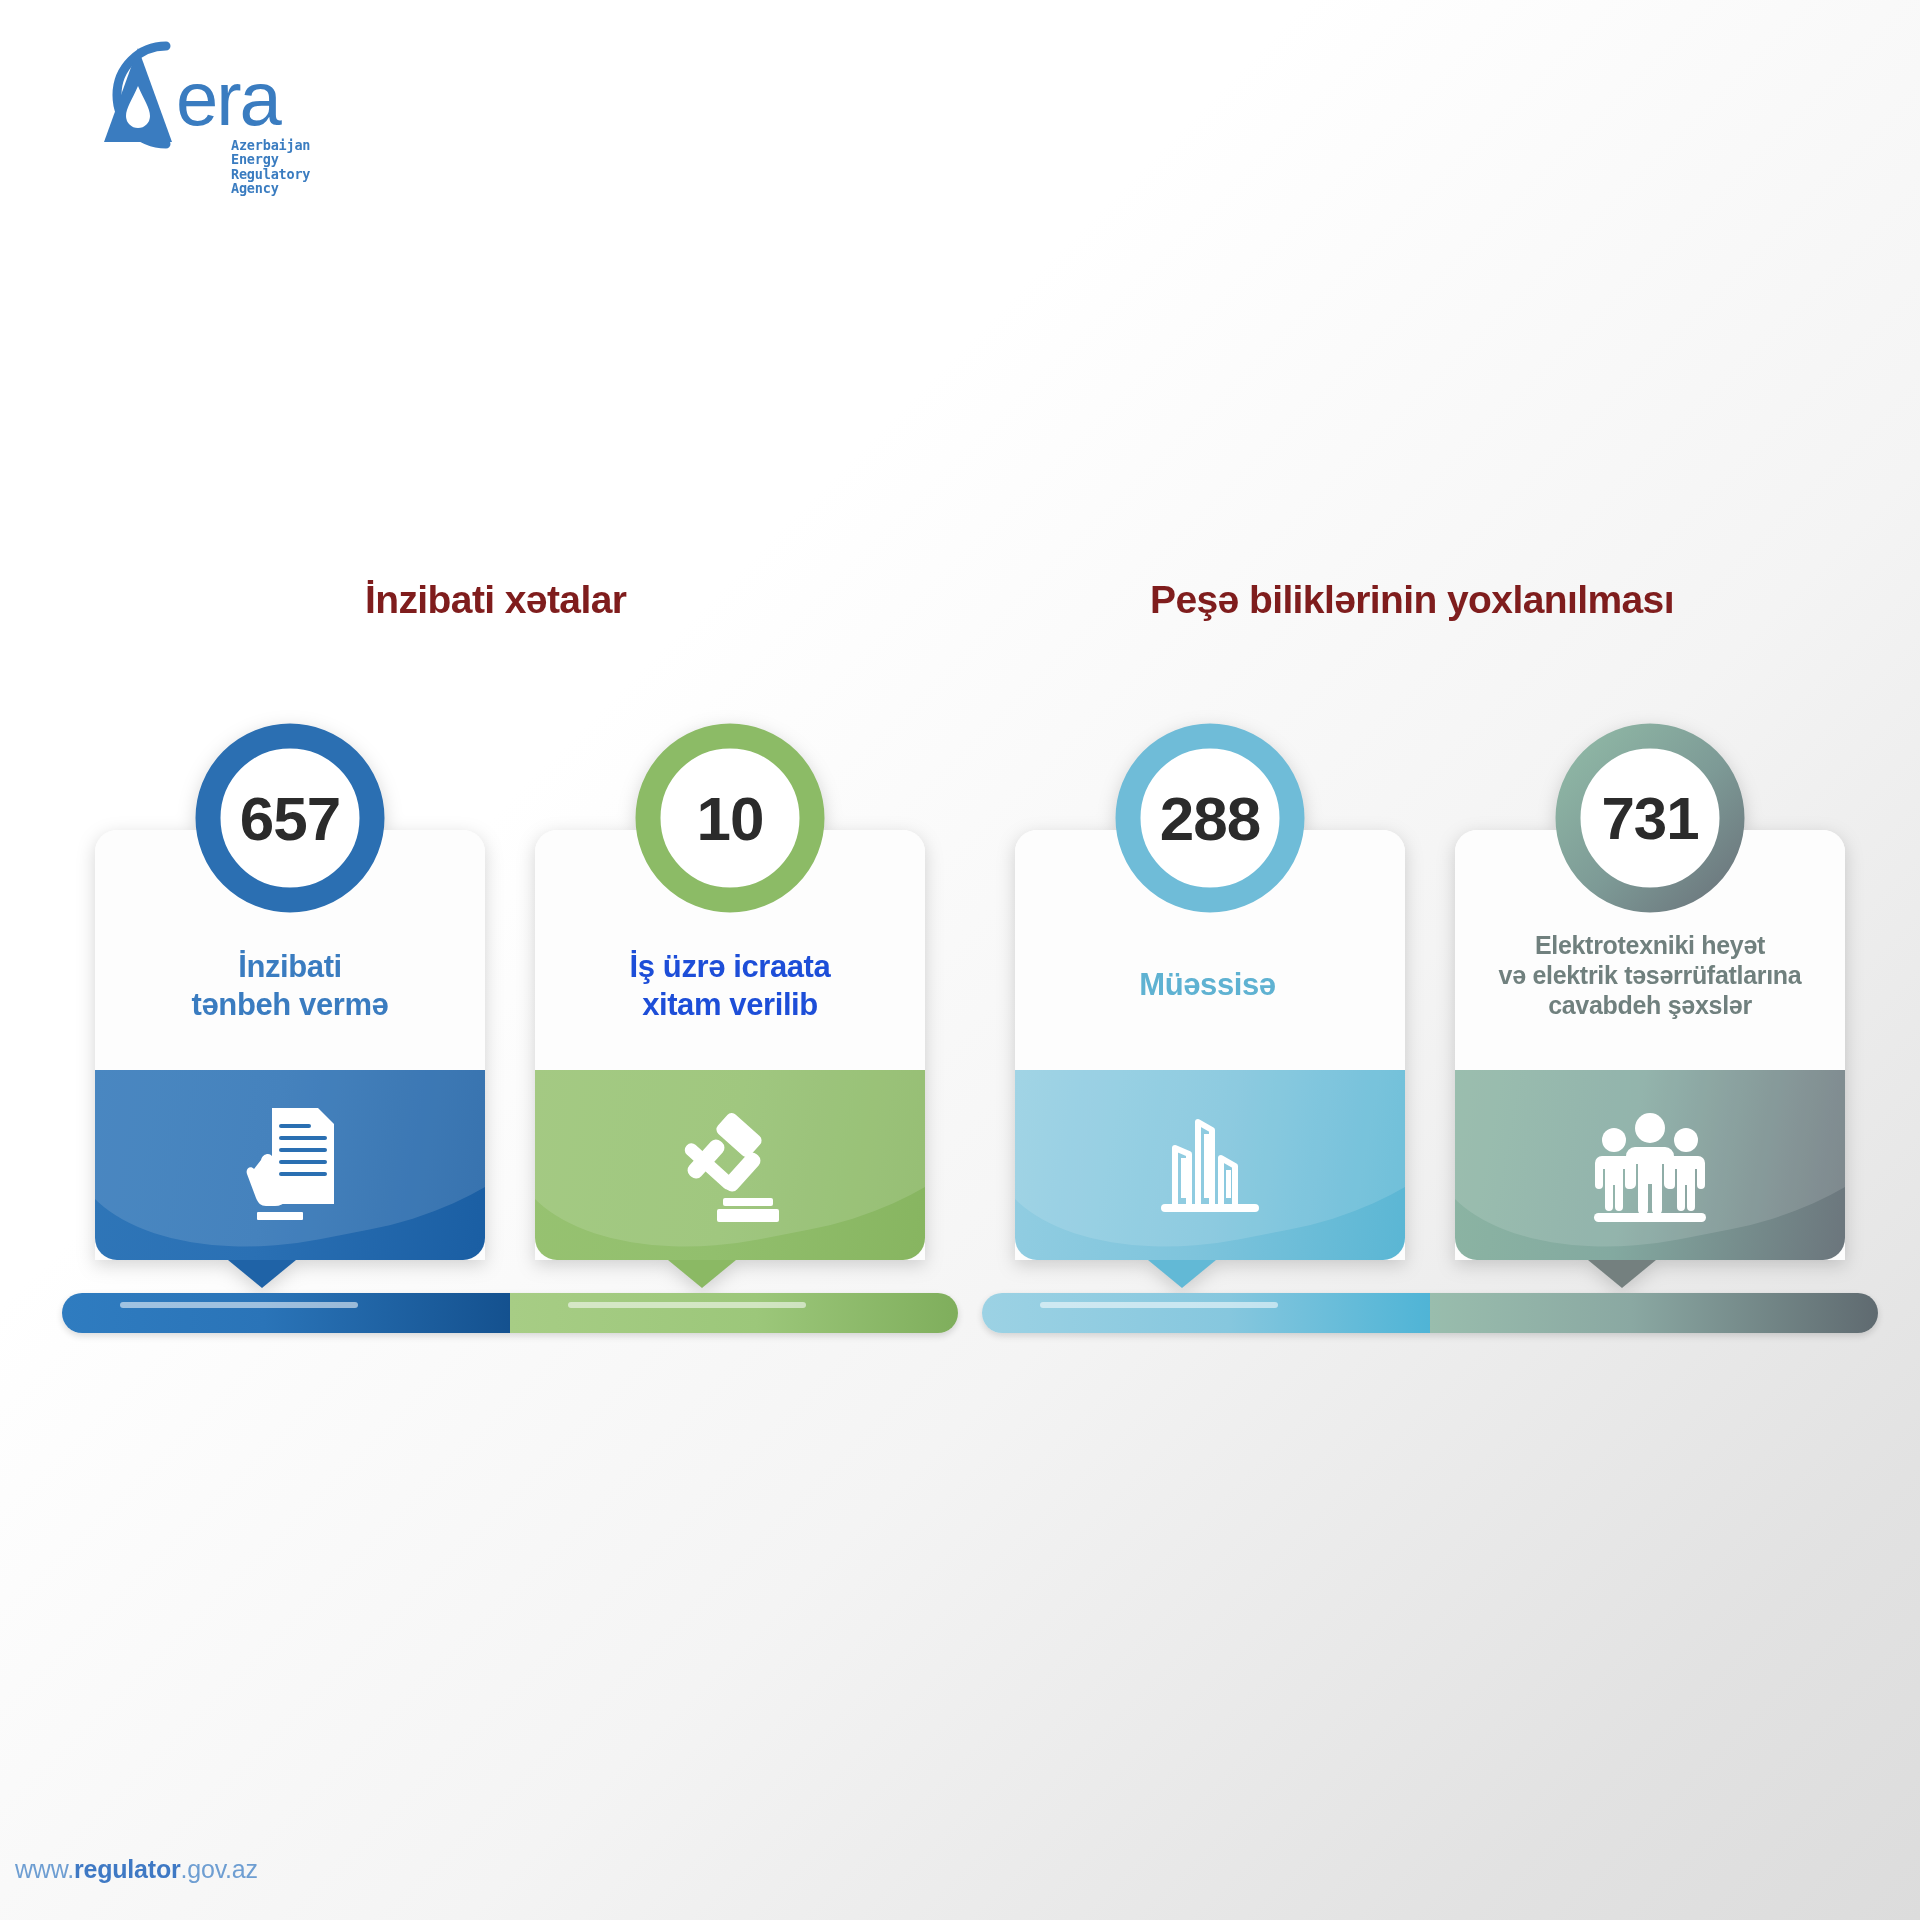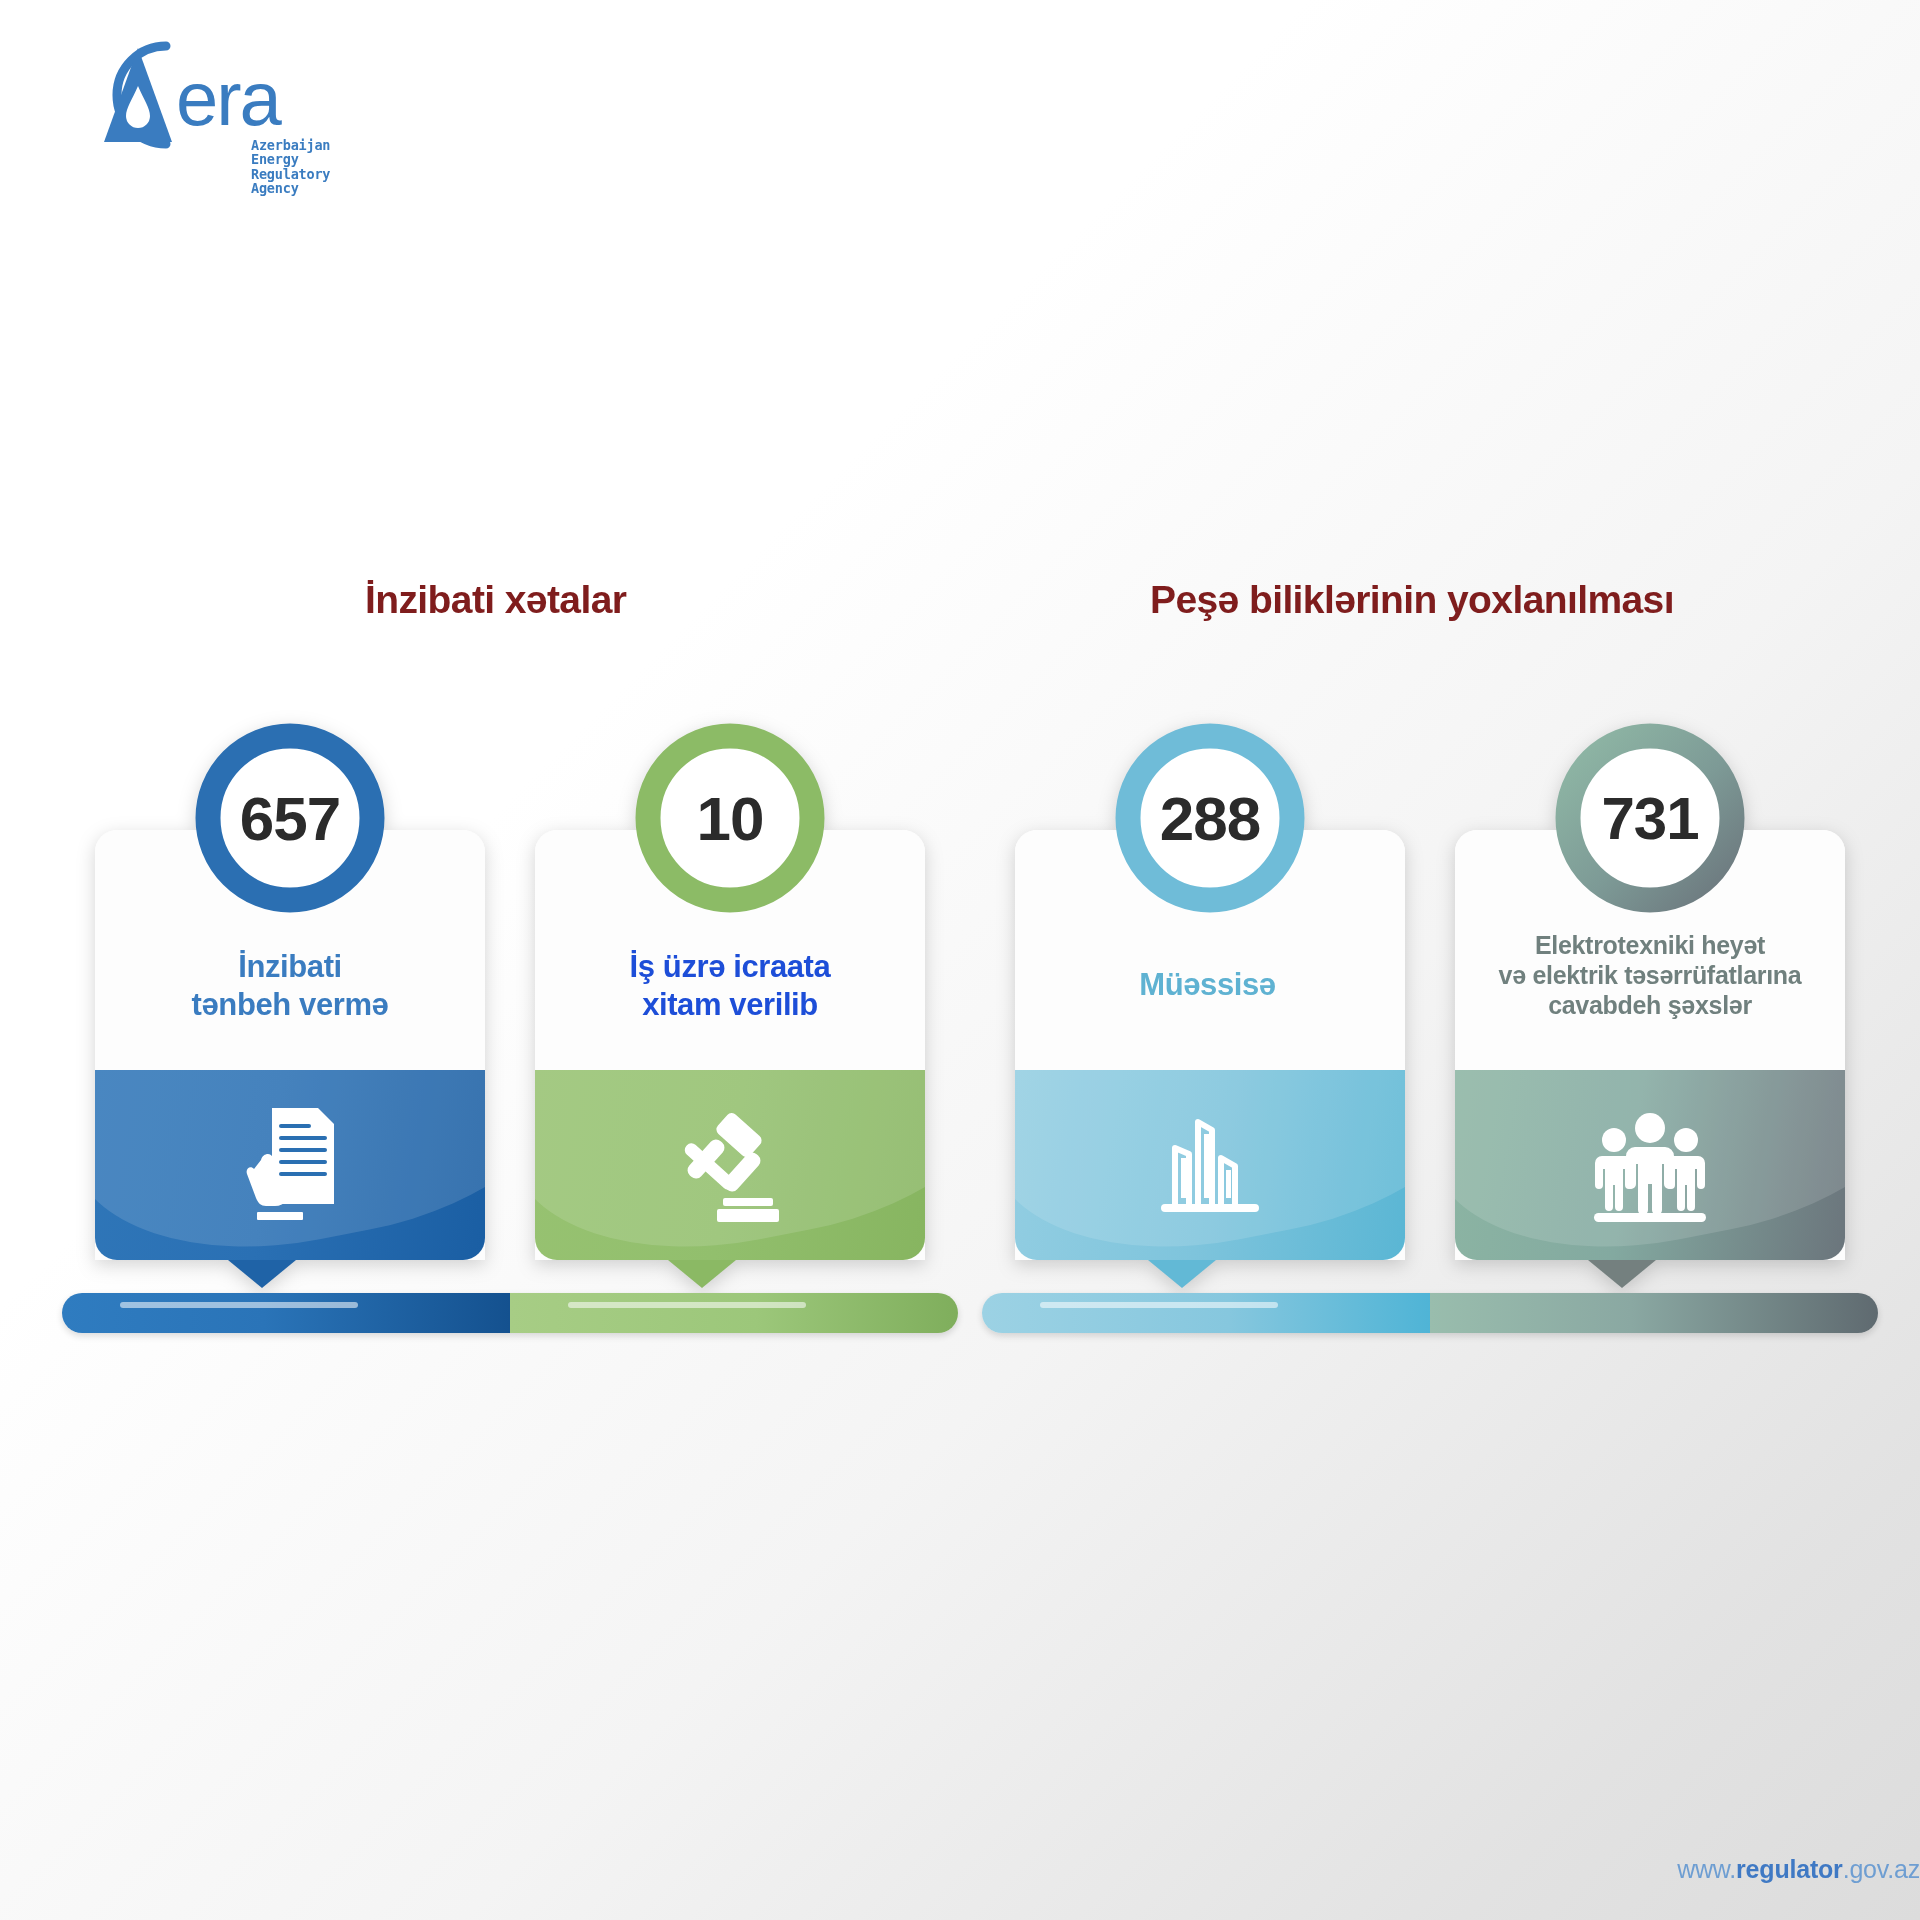--- a/index.html
+++ b/index.html
@@ -13,21 +13,21 @@
 
   
   .logo{position:absolute;left:48px;top:30px;width:250px;height:130px;}
   .logo svg{display:block;}
   .logo-words{
     position:absolute;left:183px;top:108px;
     font-family:"DejaVu Sans Mono","Liberation Mono",monospace;
     font-size:13.5px;line-height:14.4px;font-weight:700;color:#3a7cc0;
     letter-spacing:-0.2px;white-space:nowrap;
   }
-  .logo-words div{display:block;margin-left:20px;}
+  .logo-words div{display:block;}
 
   
   .sec-title{
     position:absolute;font-size:39px;font-weight:700;color:#7f1d1d;
     letter-spacing:-0.6px;white-space:nowrap;
   }
   #title-left{left:365px;top:578px;}
   #title-right{left:1150px;top:578px;}
 
   
@@ -89,21 +89,21 @@
   .barwrap{position:absolute;height:40px;border-radius:20px;overflow:hidden;
     box-shadow:0 3px 7px rgba(0,0,0,0.14);display:flex;}
   .barhalf{flex:1 1 50%;height:100%;position:relative;}
   .barshine{
     position:absolute;left:13%;top:9px;width:53%;height:6px;border-radius:3px;
     background:rgba(255,255,255,0.55);
   }
 
   
   .footer{
-    position:absolute;left:0;right:0;top:1855px;text-align:right;
+    position:absolute;left:15px;right:0;top:1855px;text-align:left;
     font-size:25px;letter-spacing:-0.2px;color:#6e9ed2;font-weight:400;
   }
   .footer b{font-weight:700;color:#3f79c4;}
 </style>
 </head>
 <body>
 
 <div class="canvas">
 
   <div class="logo">

